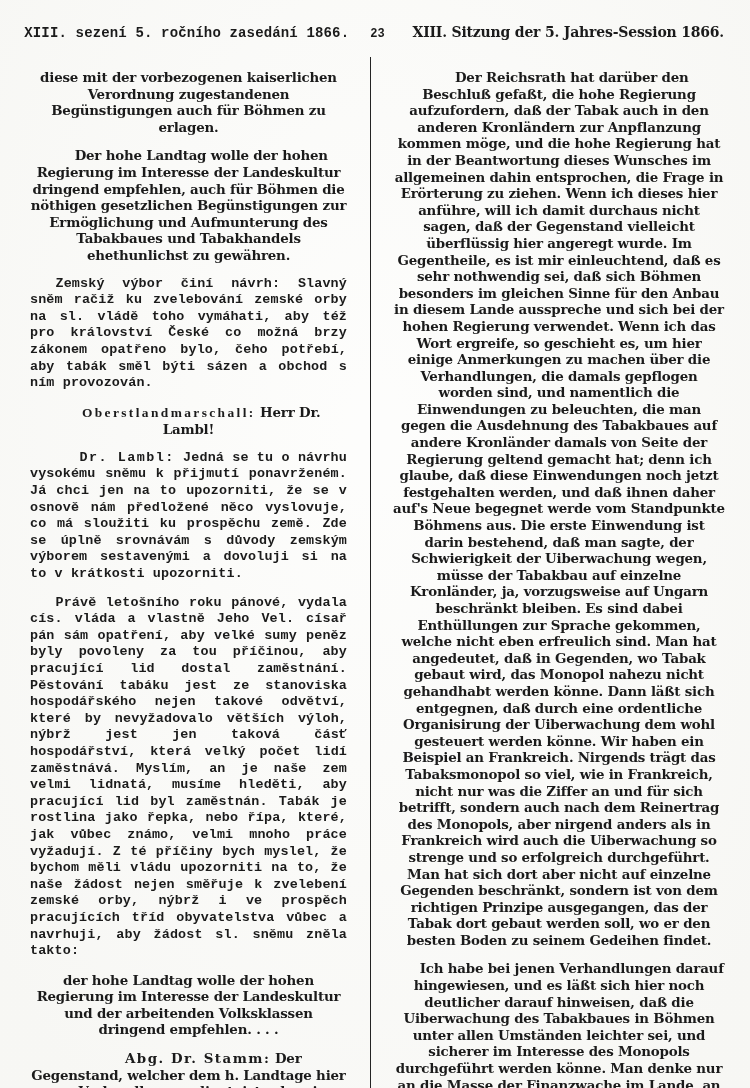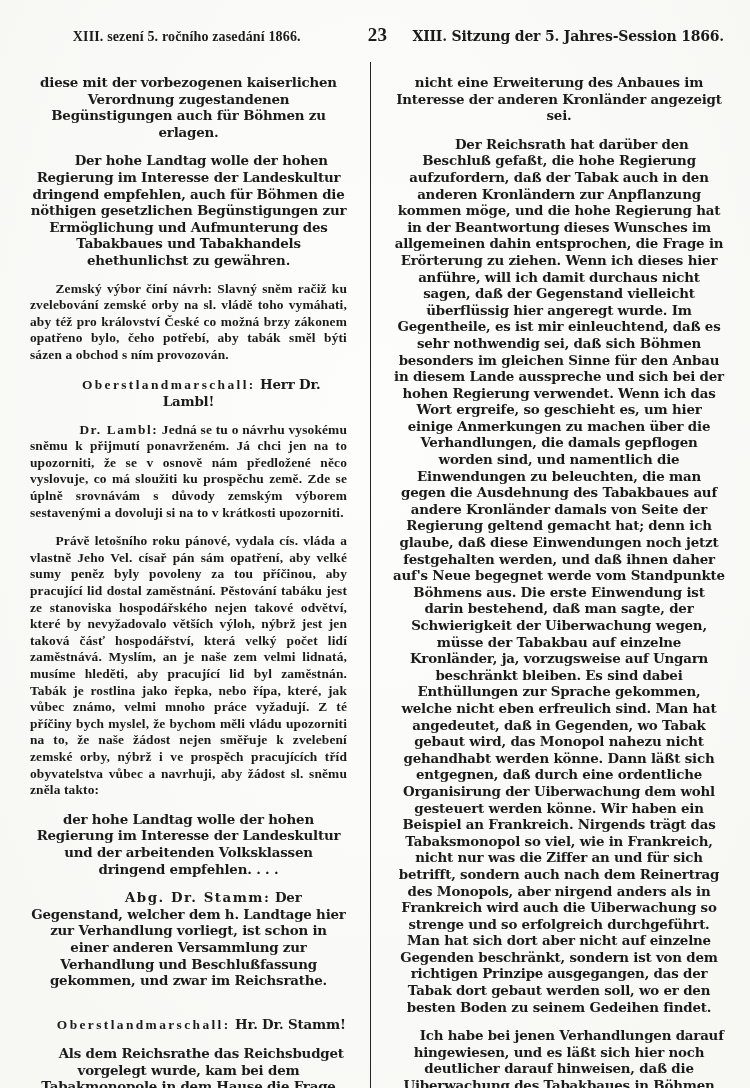--- a/index.html
+++ b/index.html
@@ -21,21 +21,21 @@
       radial-gradient(ellipse at 50% 40%, rgba(255,255,255,0.6), rgba(0,0,0,0.015) 90%),
       #fbfbf8;
   }
   .header {
     display: grid;
     grid-template-columns: 1fr 52px 1fr;
     align-items: baseline;
     margin: 0 4px 16px 4px;
   }
   .h-left  { justify-self: center; font-size: 14px; }
-  .h-num   { justify-self: center; font-size: 19px; }
+  .h-num   { justify-self: center; font-size: 12px; }
   .h-right { justify-self: center; font-size: 14px; }
 
   .columns { display: flex; align-items: stretch; }
   .col { box-sizing: border-box; }
   .col-left  { width: 352px; padding-right: 11px; }
   .divider   { width: 0; border-left: 1.6px solid #242424; }
   .col-right { flex: 1; padding-left: 10px; }
 
   p {
     margin: 12px;
@@ -45,21 +45,21 @@
   }
   
   .fraktur {
     font-family: "DejaVu Serif", serif;
     font-weight: 700;
     letter-spacing: -0.2px;
     text-align: center;
   }
   
   .antiqua {
-    font-family: Liberation Serif, serif;
+    font-family: Liberation Mono, monospace;
     font-weight: 700;
     letter-spacing: 0.15px;
   }
   .indent { text-indent: 1.9em; }
   .gap-before { margin-top: 27px; }
   .spaced    { letter-spacing: 2.4px; font-family: Liberation Serif, serif; }
   .spaced-sm { letter-spacing: 1.5px; padding-left: 24px; }
 </style>
 </head>
 <body>
@@ -83,19 +83,18 @@
       <p class="antiqua indent">Právě letošního roku pánové, vydala cís. vláda a vlastně Jeho Vel. císař pán sám opatření, aby velké sumy peněz byly povoleny za tou příčinou, aby pracující lid dostal zaměstnání. Pěstování tabáku jest ze stanoviska hospodářského nejen takové odvětví, které by nevyžadovalo větších výloh, nýbrž jest jen taková čásť hospodářství, která velký počet lidí zaměstnává. Myslím, an je naše zem velmi lidnatá, musíme hleděti, aby pracující lid byl zaměstnán. Tabák je rostlina jako řepka, nebo řípa, které, jak vůbec známo, velmi mnoho práce vyžadují. Z té příčiny bych myslel, že bychom měli vládu upozorniti na to, že naše žádost nejen směřuje k zvelebení zemské orby, nýbrž i ve prospěch pracujících tříd obyvatelstva vůbec a navrhuji, aby žádost sl. sněmu zněla takto:</p>
       <p class="fraktur">der hohe Landtag wolle der hohen Regierung im Interesse der Landeskultur und der arbeitenden Volksklassen dringend empfehlen. . . .</p>
       <p class="fraktur indent"><span class="spaced-sm">Abg. Dr. Stamm:</span><span> Der Gegenstand, welcher dem h. Landtage hier zur Verhandlung vorliegt, ist schon in einer anderen Versammlung zur Verhandlung und Beschlußfassung gekommen, und zwar im Reichsrathe.</span></p>
       <p class="fraktur indent gap-before"><span class="spaced">Oberstlandmarschall:</span><span> Hr. Dr. Stamm!</span></p>
       <p class="fraktur indent">Als dem Reichsrathe das Reichsbudget vorgelegt wurde, kam bei dem Tabakmonopole in dem Hause die Frage zur Erörterung, ob der Anbau des Tabaks bloß auf die 3 Länder: Ungarn, Tirol und Galizien beschränkt bleiben solle, oder ob</p>
     </div>
 
     <div class="divider"></div>
 
     <div class="col col-right">
-      <p class="fraktur">nicht eine Erweiterung des Anbaues im Interesse der anderen Kronländer angezeigt sei.</p>
       <p class="fraktur indent">Der Reichsrath hat darüber den Beschluß gefaßt, die hohe Regierung aufzufordern, daß der Tabak auch in den anderen Kronländern zur Anpflanzung kommen möge, und die hohe Regierung hat in der Beantwortung dieses Wunsches im allgemeinen dahin entsprochen, die Frage in Erörterung zu ziehen. Wenn ich dieses hier anführe, will ich damit durchaus nicht sagen, daß der Gegenstand vielleicht überflüssig hier angeregt wurde. Im Gegentheile, es ist mir einleuchtend, daß es sehr nothwendig sei, daß sich Böhmen besonders im gleichen Sinne für den Anbau in diesem Lande ausspreche und sich bei der hohen Regierung verwendet. Wenn ich das Wort ergreife, so geschieht es, um hier einige Anmerkungen zu machen über die Verhandlungen, die damals gepflogen worden sind, und namentlich die Einwendungen zu beleuchten, die man gegen die Ausdehnung des Tabakbaues auf andere Kronländer damals von Seite der Regierung geltend gemacht hat; denn ich glaube, daß diese Einwendungen noch jetzt festgehalten werden, und daß ihnen daher auf's Neue begegnet werde vom Standpunkte Böhmens aus. Die erste Einwendung ist darin bestehend, daß man sagte, der Schwierigkeit der Uiberwachung wegen, müsse der Tabakbau auf einzelne Kronländer, ja, vorzugsweise auf Ungarn beschränkt bleiben. Es sind dabei Enthüllungen zur Sprache gekommen, welche nicht eben erfreulich sind. Man hat angedeutet, daß in Gegenden, wo Tabak gebaut wird, das Monopol nahezu nicht gehandhabt werden könne. Dann läßt sich entgegnen, daß durch eine ordentliche Organisirung der Uiberwachung dem wohl gesteuert werden könne. Wir haben ein Beispiel an Frankreich. Nirgends trägt das Tabaksmonopol so viel, wie in Frankreich, nicht nur was die Ziffer an und für sich betrifft, sondern auch nach dem Reinertrag des Monopols, aber nirgend anders als in Frankreich wird auch die Uiberwachung so strenge und so erfolgreich durchgeführt. Man hat sich dort aber nicht auf einzelne Gegenden beschränkt, sondern ist von dem richtigen Prinzipe ausgegangen, das der Tabak dort gebaut werden soll, wo er den besten Boden zu seinem Gedeihen findet.</p>
       <p class="fraktur indent">Ich habe bei jenen Verhandlungen darauf hingewiesen, und es läßt sich hier noch deutlicher darauf hinweisen, daß die Uiberwachung des Tabakbaues in Böhmen unter allen Umständen leichter sei, und sicherer im Interesse des Monopols durchgeführt werden könne. Man denke nur an die Masse der Finanzwache im Lande, an die Finanzwache, welche zur Zeit, wo die Uiberwachung eintritt gerade zur Verfügung steht, man denke an die Verwendung der Finanzwache die für Zuckerfabriken bestimmt, dort gerade im Sommer weniger zu thun und zur Verfügung steht und von einem Standpunkte aus weite Strecken überwachen kann, man denke endlich an unsere geregelten Verhältnisse, un-</p>
     </div>
 
   </div>
 </div>
 
 </body></html>

